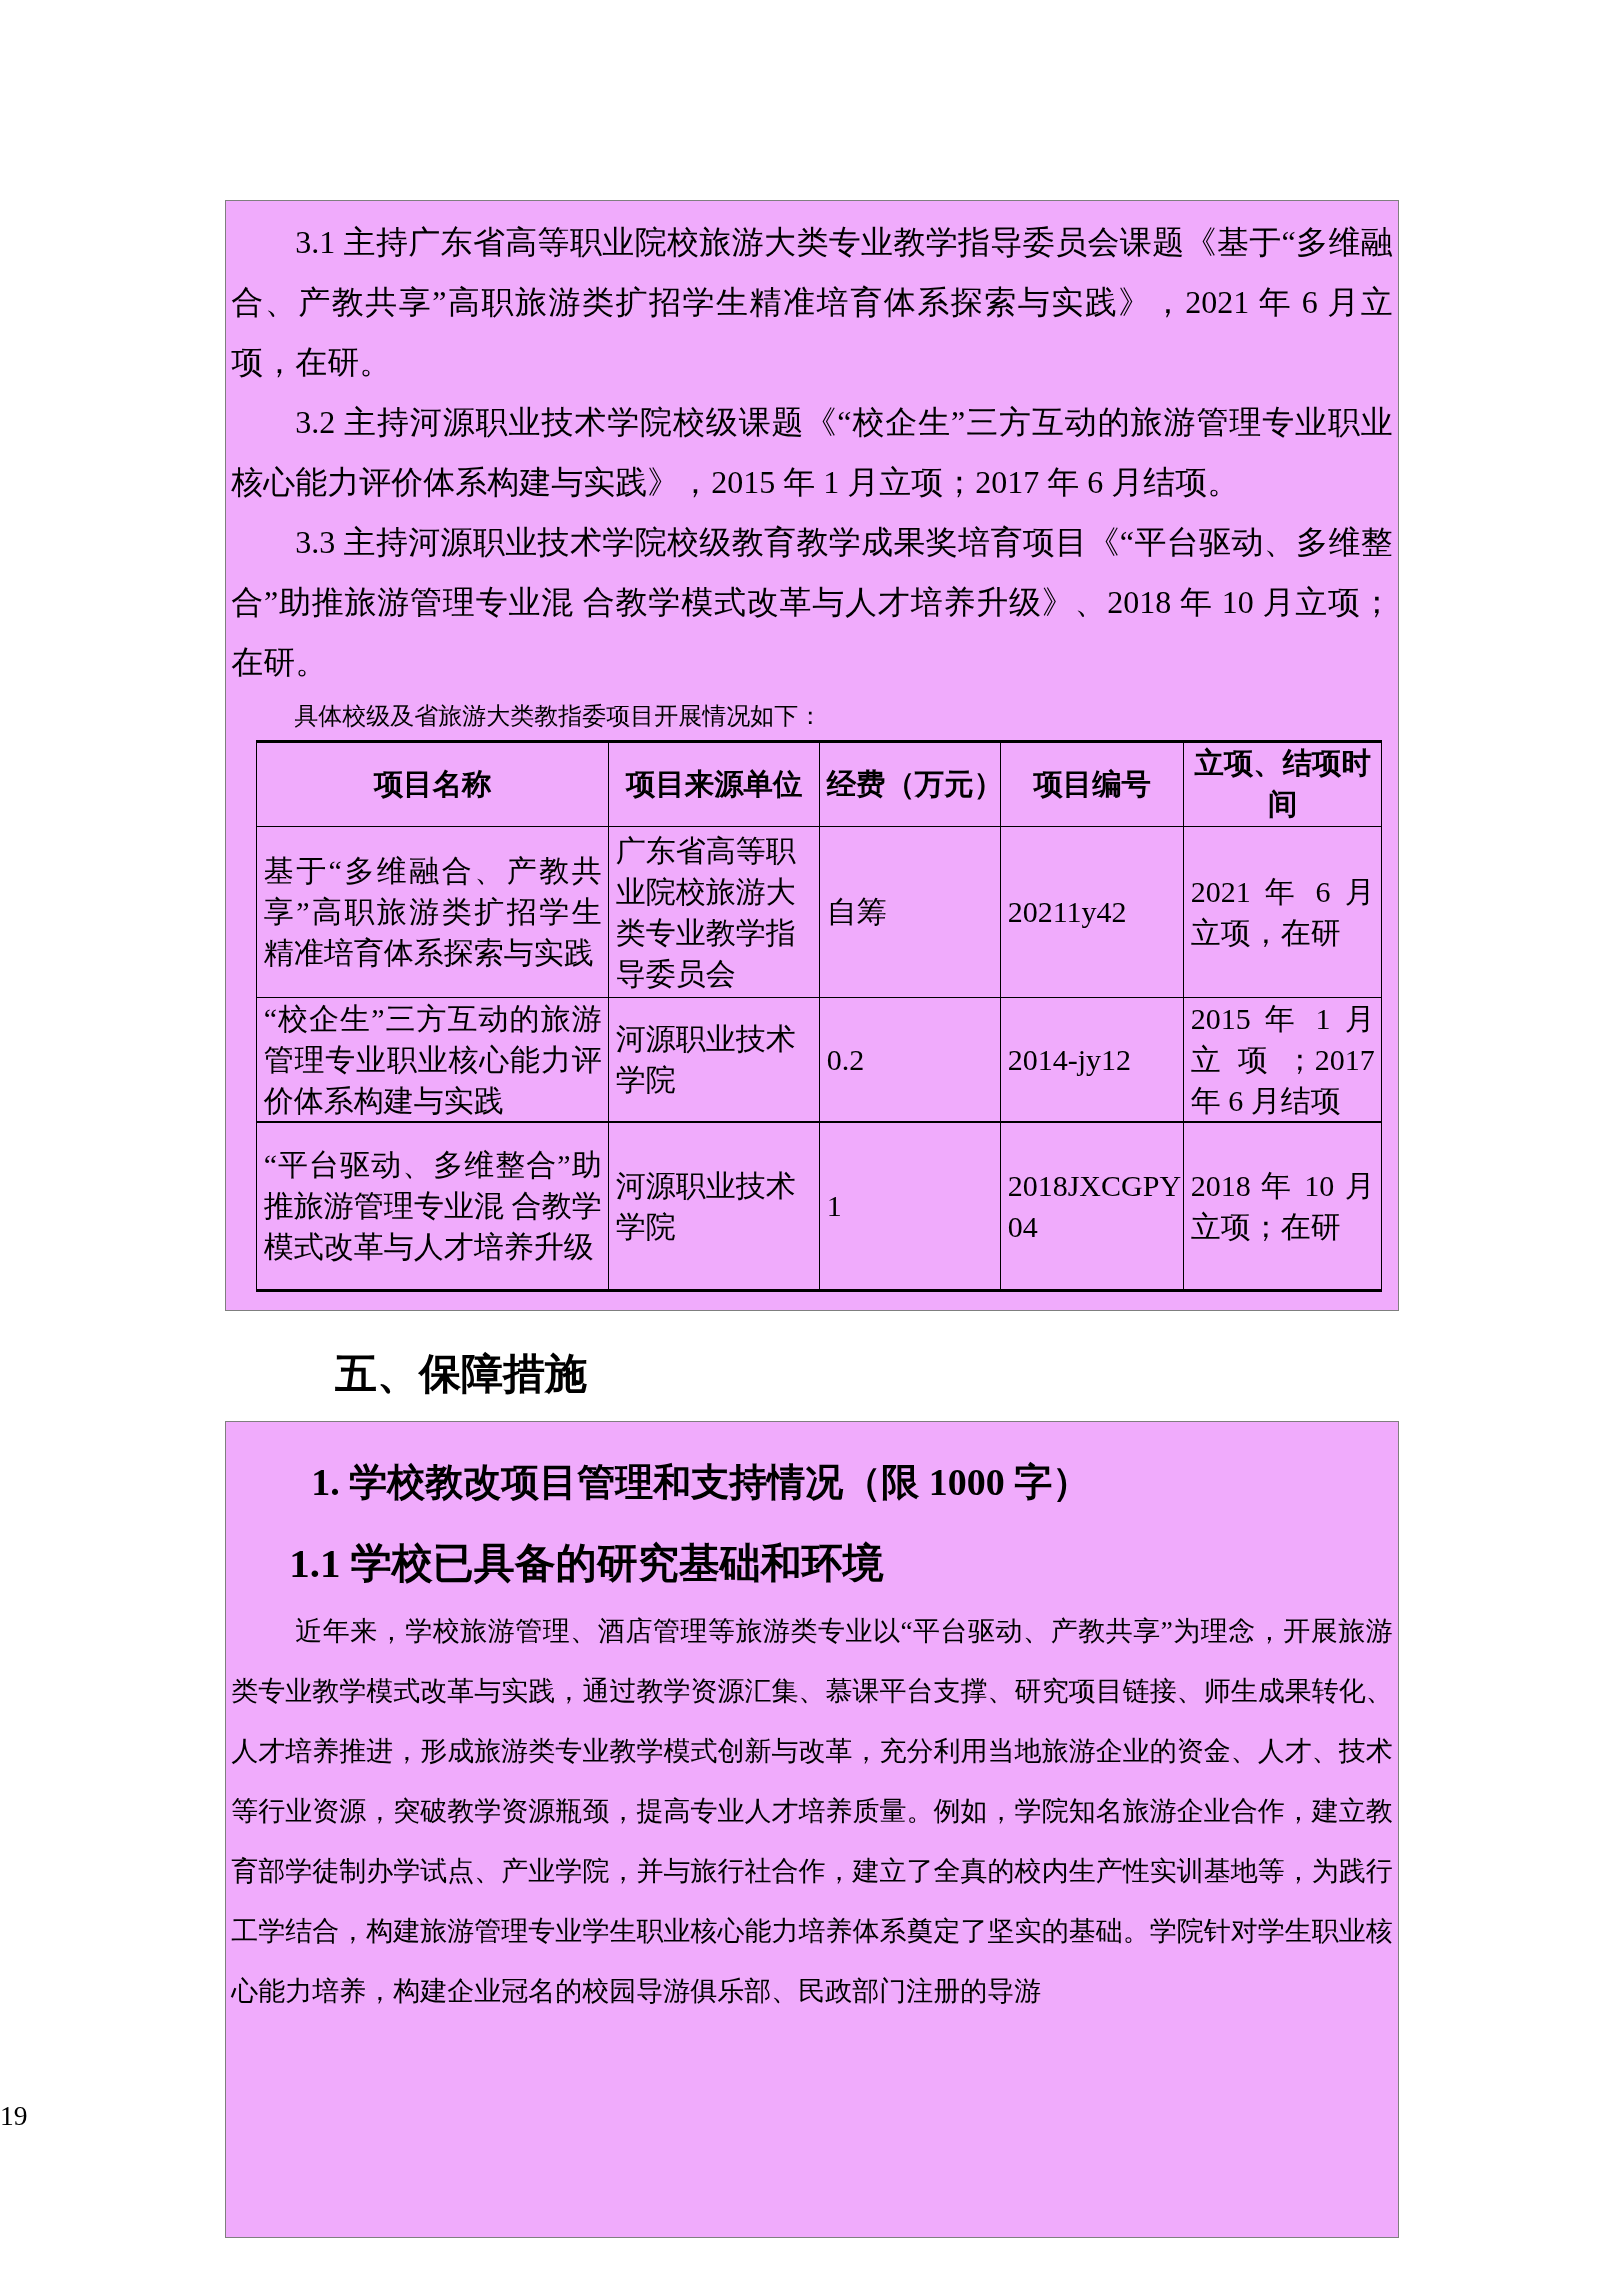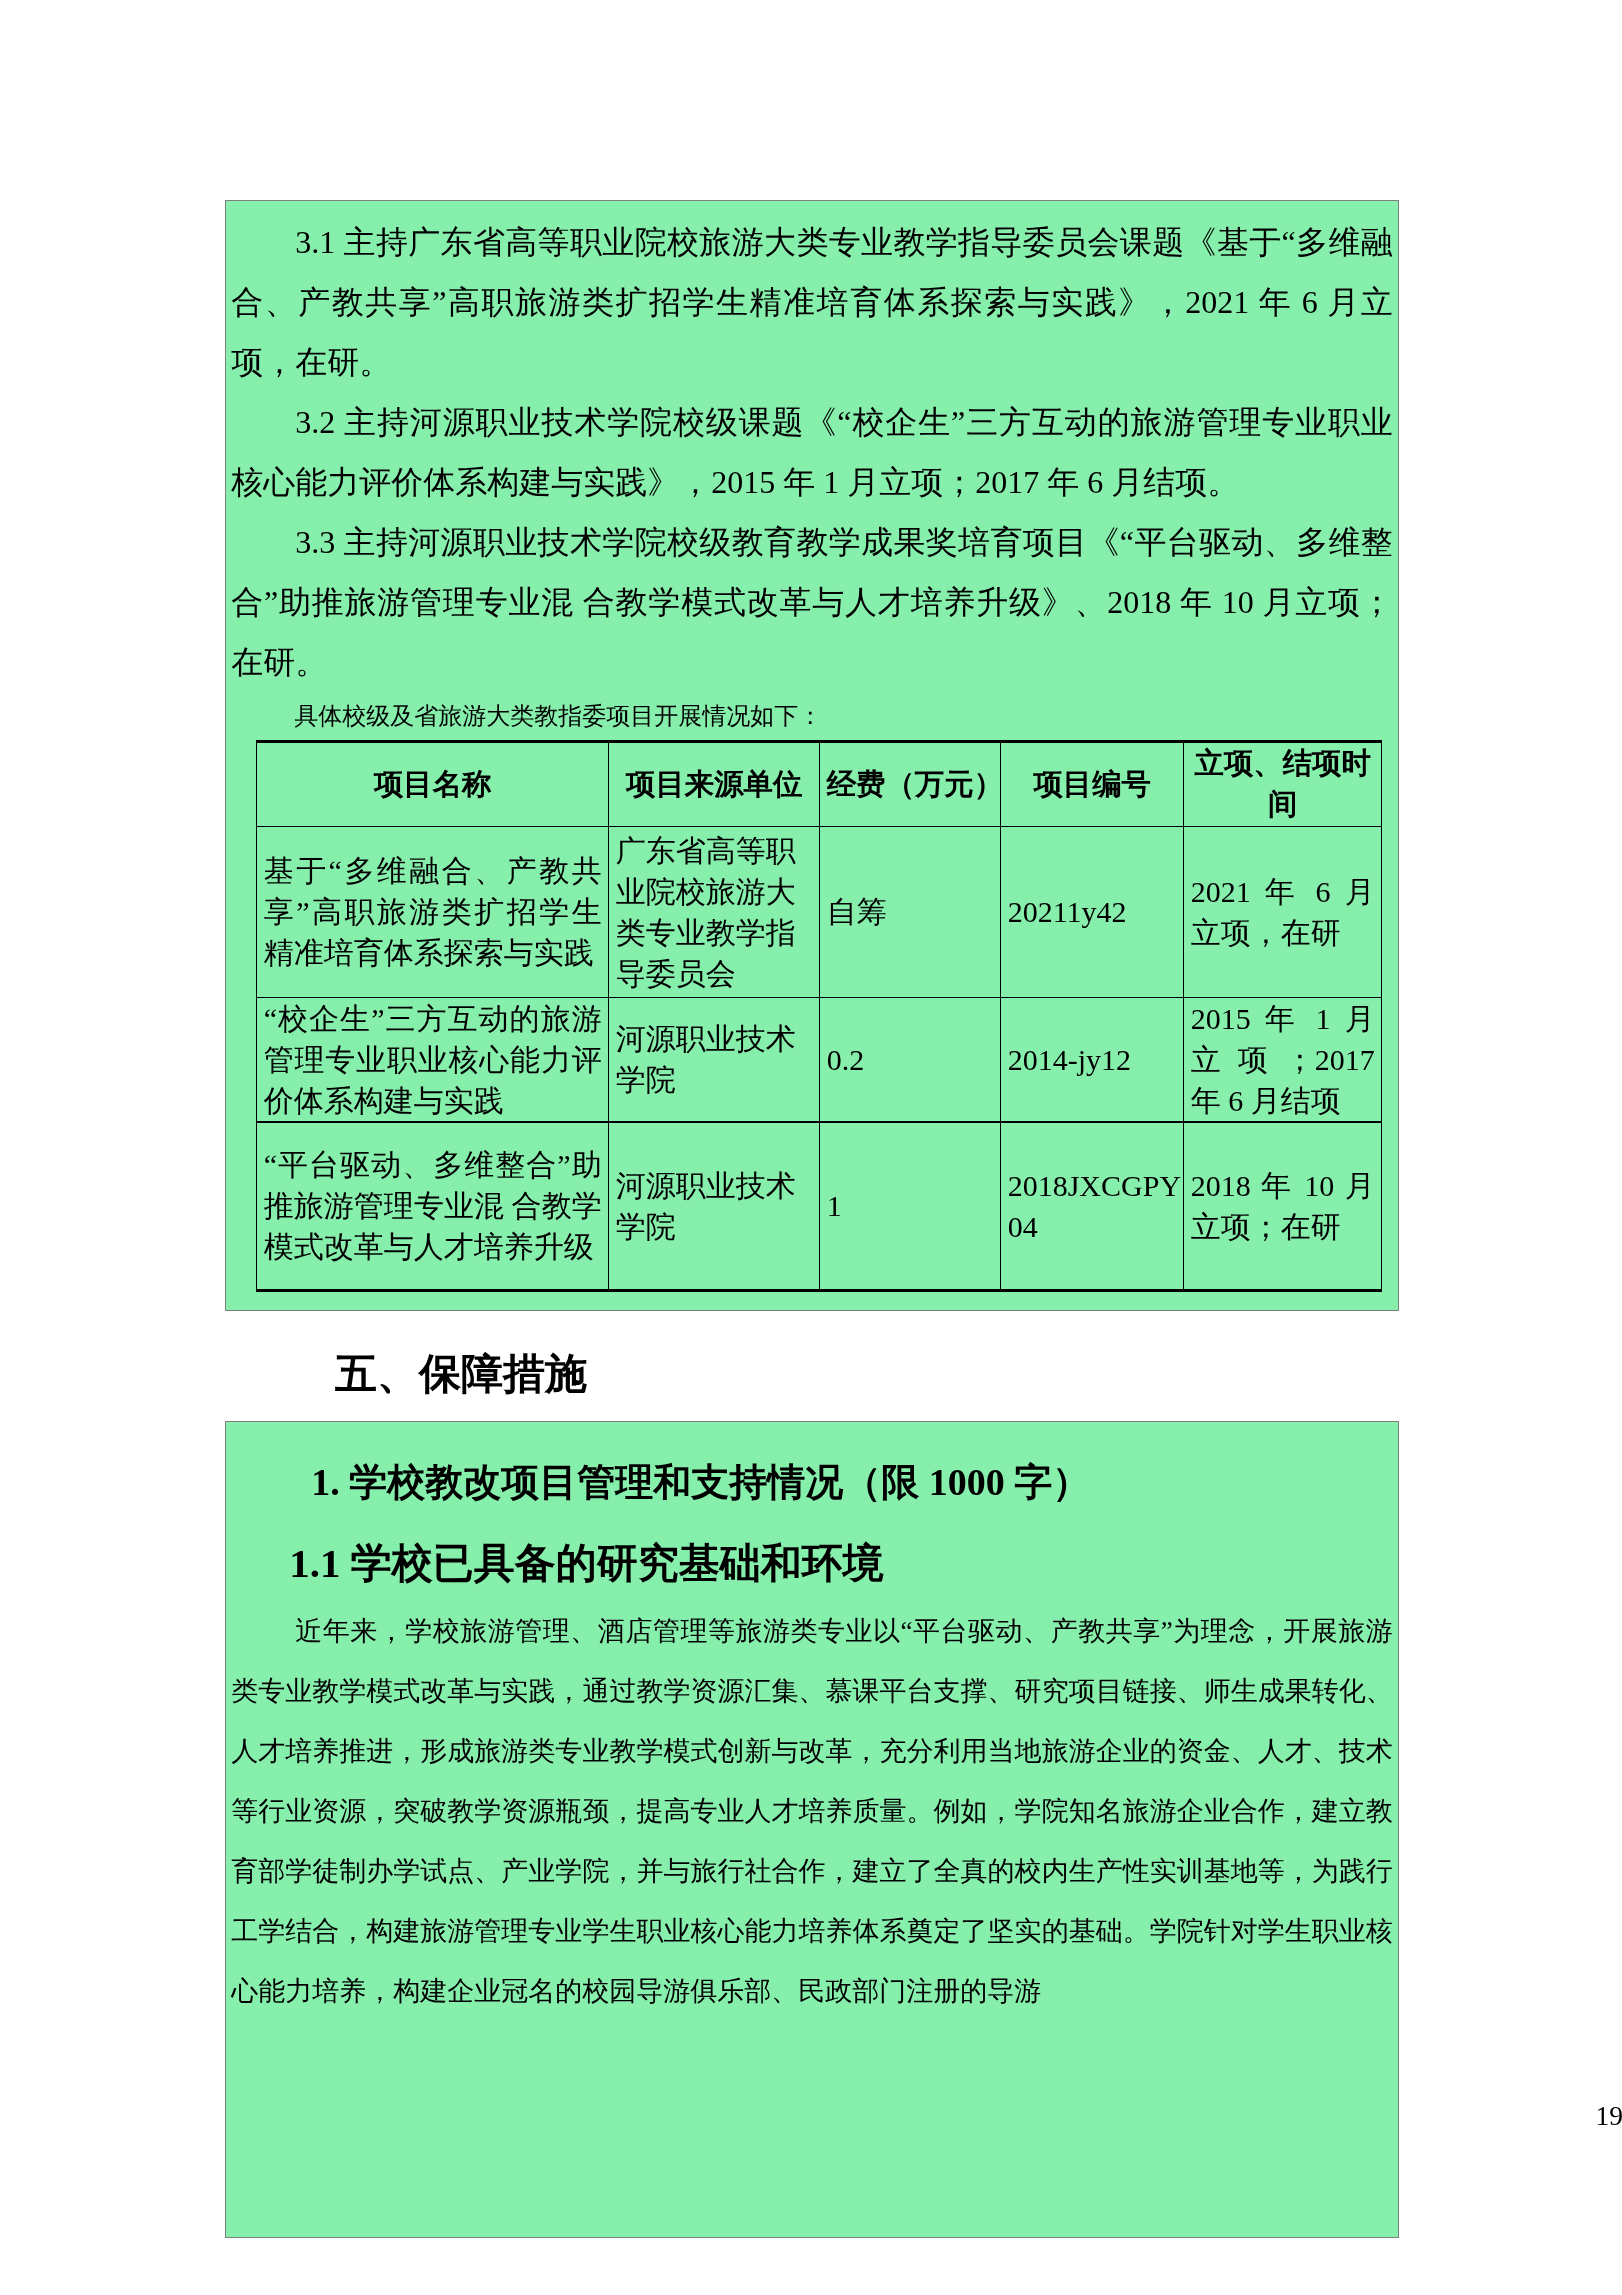--- a/index.html
+++ b/index.html
@@ -3,21 +3,21 @@
 <meta charset="utf-8">
 <style>
   html,body{margin:0;padding:0;background:#ffffff;}
   body{
     width:1623px;height:2295px;position:relative;
     font-family:"Liberation Serif","DejaVu Serif",serif;
     color:#000;
   }
   .box{
     position:absolute;left:225px;width:1174px;
-    border:1.3px solid #7f7f7f;box-sizing:border-box;background:#86efac;
+    border:1.3px solid #7f7f7f;box-sizing:border-box;background:#f0abfc;
   }
   #box1{top:200px;height:1111px;padding:10.5px 5.2px 0 5.2px;overflow:hidden;}
   #box2{top:1421px;height:817px;padding:37px 5.2px 0 5.2px;overflow:hidden;}
   .para{
     margin:0;font-size:32px;line-height:60px;text-align:justify;
     text-indent:64px;letter-spacing:0;
   }
   .lead{
     margin:0;font-size:24px;line-height:48px;text-align:left;
     text-indent:63px;font-weight:normal;
@@ -53,21 +53,21 @@
   }
   #h2{
     margin:37px 0 0 58px;font-size:41px;font-weight:bold;line-height:41px;
   }
   #box2-body{
     margin:17px 0 0 0;font-size:27px;line-height:60px;
     text-align:justify;text-indent:64px;
   }
   #page-number{
     position:absolute;top:2099px;left:0;width:1623px;
-    text-align:right;font-size:27.5px;line-height:33px;
+    text-align:left;font-size:27.5px;line-height:33px;
   }
 </style>
 </head>
 <body>
 
 <div id="box1" class="box">
   <p class="para">3.1 主持广东省高等职业院校旅游大类专业教学指导委员会课题《基于“多维融合、产教共享”高职旅游类扩招学生精准培育体系探索与实践》，2021 年 6 月立项，在研。</p>
   <p class="para">3.2 主持河源职业技术学院校级课题《“校企生”三方互动的旅游管理专业职业核心能力评价体系构建与实践》，2015 年 1 月立项；2017 年 6 月结项。</p>
   <p class="para">3.3 主持河源职业技术学院校级教育教学成果奖培育项目《“平台驱动、多维整合”助推旅游管理专业混 合教学模式改革与人才培养升级》、2018 年 10 月立项；在研。</p>
   <p class="lead">具体校级及省旅游大类教指委项目开展情况如下：</p>

